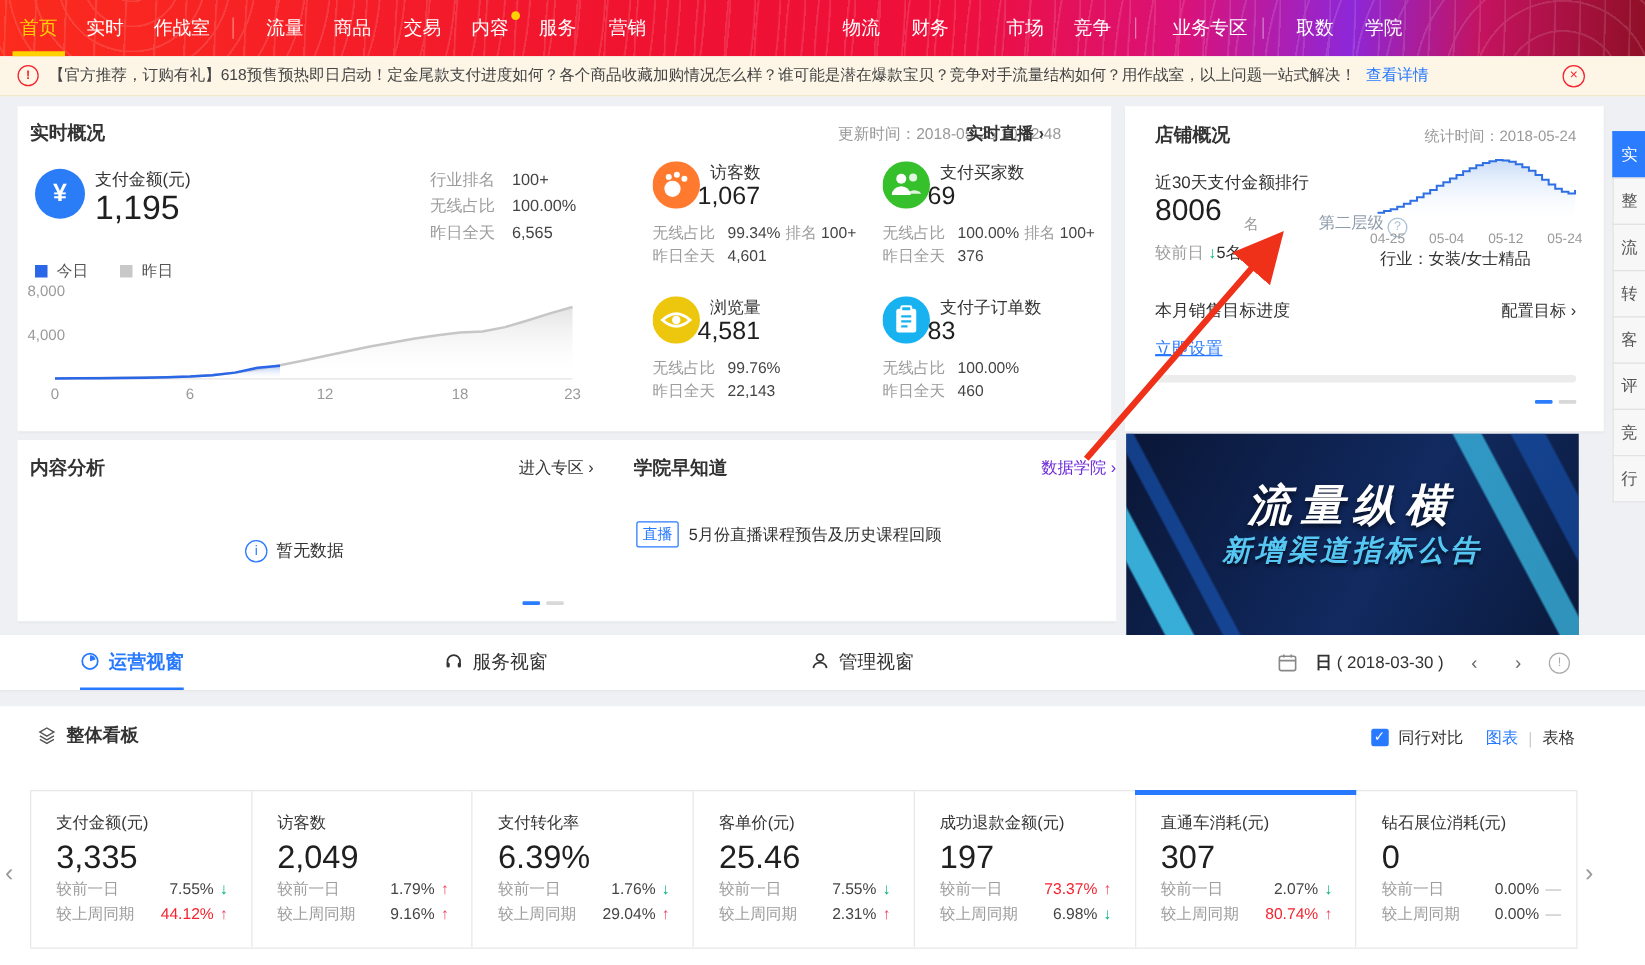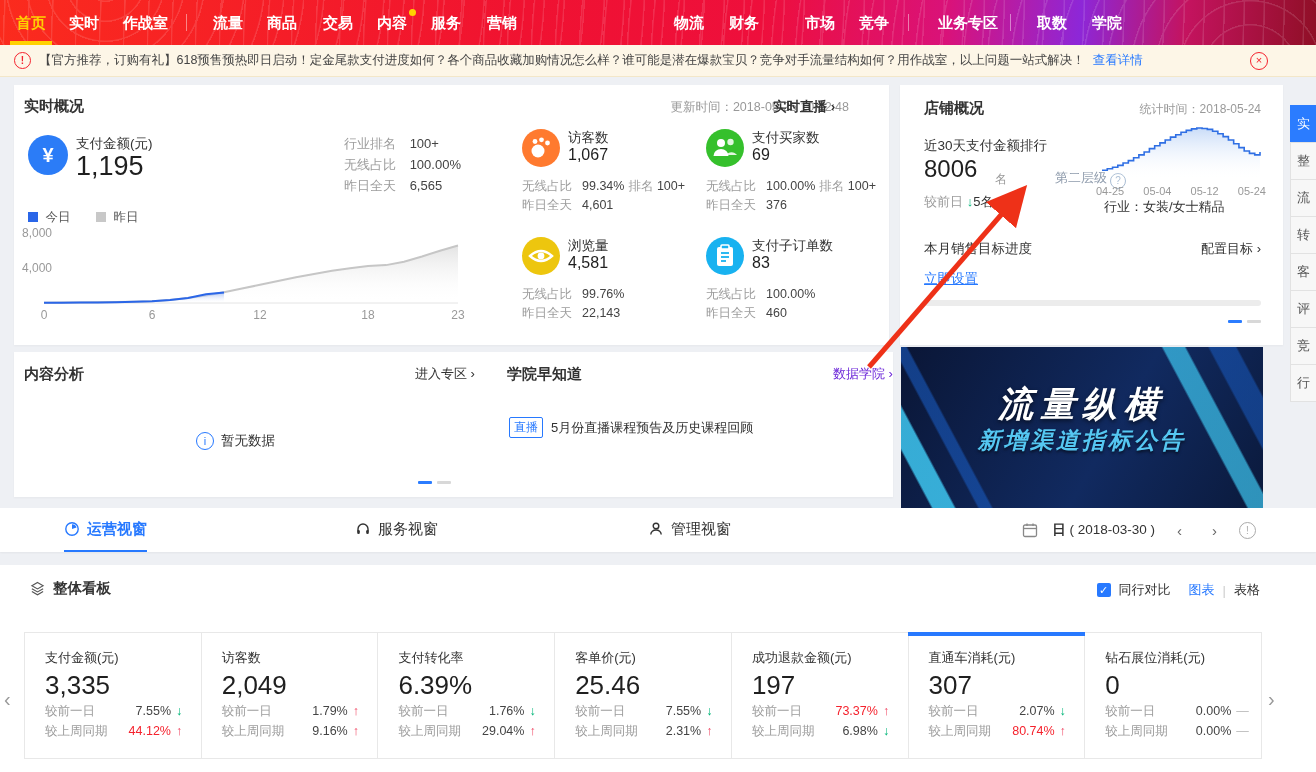--- a/index.html
+++ b/index.html
@@ -5,21 +5,21 @@
   html,body{margin:0;padding:0;}
   body{font-family:"Liberation Sans","DejaVu Sans",sans-serif;}
   #screen{position:relative;width:1316px;height:772px;overflow:hidden;background:#eef0f4;}
 
   
   #topnav{position:absolute;left:0;top:0;width:1316px;height:45px;
     background:linear-gradient(95deg,#fb2b1d 0%,#f01231 40%,#ee0f3c 58%,#d9127a 72%,#8d27d8 82%,#c4135f 90%,#8f0f26 100%);}
   #topnav:after{content:"";position:absolute;inset:0;opacity:.12;
     background:repeating-radial-gradient(circle at 8% -40%,transparent 0 18px,#fff 19px 20px),
                repeating-radial-gradient(circle at 95% 160%,transparent 0 22px,#fff 23px 24px);}
-  .nav-item{position:absolute;top:0;height:45px;line-height:45px;color:#fff;font-size:15px;font-weight:bold;z-index:2;cursor:pointer;white-space:nowrap;}
+  .nav-item{position:absolute;top:0;height:45px;line-height:45px;color:#fff;font-size:15px;font-weight:normal;z-index:2;cursor:pointer;white-space:nowrap;}
   .nav-item.active{color:#ffd100;}
   .nav-item.active:after{content:"";position:absolute;left:-6px;right:-6px;bottom:0;height:4px;background:#ffd100;}
   .nav-dot{position:absolute;top:9px;right:-9px;width:7px;height:7px;border-radius:50%;background:#ffd100;}
   .nav-divider{position:absolute;top:14px;width:1px;height:17px;background:rgba(255,255,255,.45);z-index:2;}
 
   
   #notice{position:absolute;left:0;top:45px;width:1316px;height:31px;background:#fdf6e7;border-bottom:1px solid #f3e7c9;
     display:flex;align-items:center;font-size:12.5px;color:#444;}
   .n-icon{display:inline-flex;align-items:center;justify-content:center;width:15px;height:15px;border:1px solid #f5222d;border-radius:50%;
     color:#f5222d;font-size:10px;font-weight:bold;margin:0 8px 0 14px;flex:none;}
@@ -42,21 +42,21 @@
   #rt-primary-value{position:absolute;left:62px;top:66px;font-size:27px;color:#1f1f1f;}
   .p-stat{position:absolute;left:330px;font-size:13px;width:220px;}
   .p-stat .sl{display:inline-block;width:62px;color:#9c9c9c;}
   .p-stat .sv{color:#444;}
   #rt-legend{position:absolute;left:14px;top:124px;font-size:12.5px;color:#555;}
   .lg-sq{display:inline-block;width:10px;height:10px;margin-right:4px;vertical-align:-1px;}
   #rt-chart{position:absolute;left:8px;top:138px;}
   .rt-metric{position:absolute;width:184px;}
   .rt-metric .m-ic{position:absolute;left:0;top:0;width:38px;height:38px;border-radius:50%;}
   .rt-metric .m-lb{position:absolute;left:46px;top:0;font-size:13.5px;color:#333;}
-  .rt-metric .m-val{position:absolute;left:46px;top:17px;font-size:16px;color:#1f1f1f;}
+  .rt-metric .m-val{position:absolute;left:36px;top:17px;font-size:20px;color:#1f1f1f;}
   .rt-metric .srows{position:absolute;left:0;top:48px;width:190px;}
   .srow{font-size:12.5px;line-height:19px;white-space:nowrap;}
   .srow .sl{color:#9c9c9c;display:inline-block;width:60px;}
   .srow .sv{color:#444;}
   .srow .sl2{color:#9c9c9c;margin-left:4px;}
 
   
   #shop-card{left:900px;top:85px;width:383px;height:260px;}
   #shop-time{position:absolute;right:22px;top:16px;font-size:12px;color:#999;}
   #rank-title{position:absolute;left:24px;top:52px;font-size:13.5px;color:#333;}

